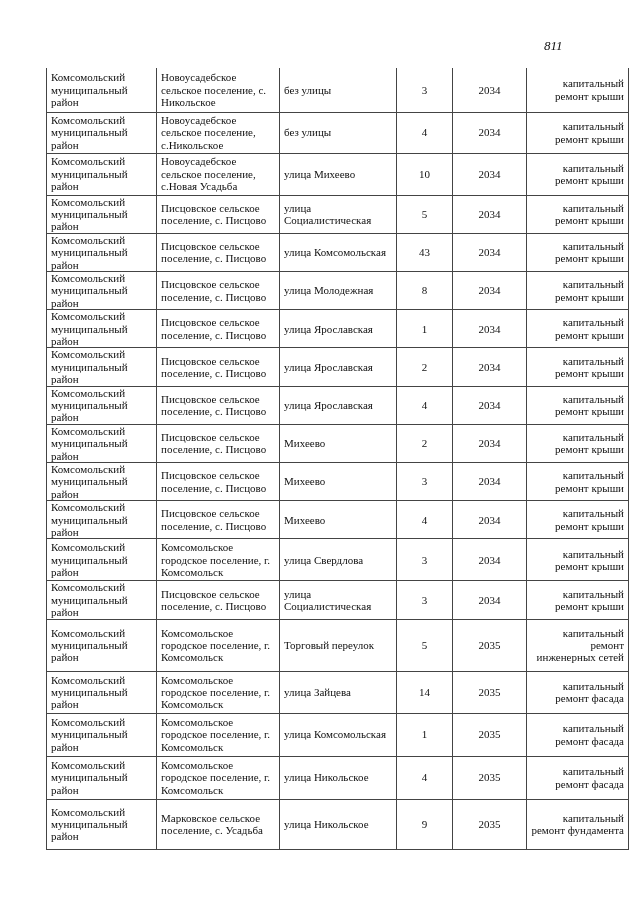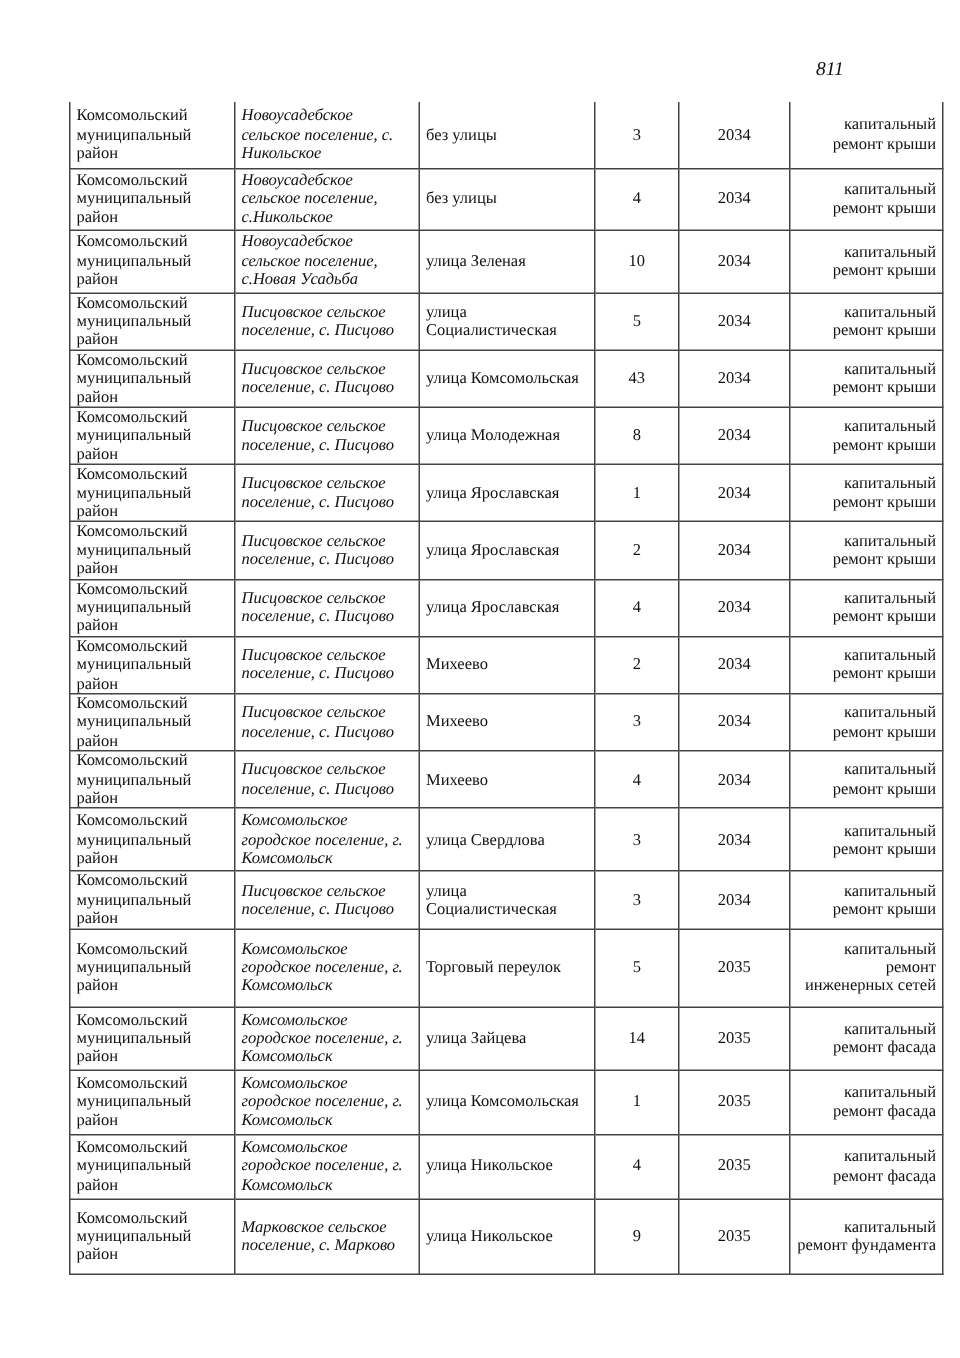--- a/index.html
+++ b/index.html
@@ -8,21 +8,21 @@
   .page-number { position: absolute; left: 544px; top: 38px; font-size: 13px; font-style: italic; }
   table.registry { position: absolute; left: 46px; top: 68px; border-collapse: collapse;
                    table-layout: fixed; width: 582px; font-size: 11px; line-height: 12.4px; }
   table.registry td { border: 1px solid #444; padding: 0 4px; vertical-align: middle; overflow: hidden; }
   table.registry tr:first-child td { border-top: none; }
   td.num, td.year { text-align: center; }
   col.c1 { width: 110px; } col.c2 { width: 123px; } col.c3 { width: 117px; }
   col.c4 { width: 56px; } col.c5 { width: 74px; } col.c6 { width: 102px; }
   td.c1 { border-left: 1.5px solid #222; }
   td.c6 { border-left: 2px solid #555; border-right: 1.5px solid #222; text-align: right; }
-  td.c2 { border-left: 1.5px solid #333; font-style: italic; }
+  td.c2 { border-left: 1.5px solid #333; }
   td.c3 { border-left: 1.5px solid #333; }
 </style>
 </head>
 <body>
 
 <div class="page-number">811</div>
 
 <table class="registry">
   <colgroup>
     <col class="c1">
@@ -45,21 +45,21 @@
         <td class="c1">Комсомольский муниципальный район</td>
         <td class="c2">Новоусадебское сельское поселение, с.Никольское</td>
         <td class="c3">без улицы</td>
         <td class="c4 num">4</td>
         <td class="c5 year">2034</td>
         <td class="c6">капитальный ремонт крыши</td>
       </tr>
       <tr style="height: 42px;">
         <td class="c1">Комсомольский муниципальный район</td>
         <td class="c2">Новоусадебское сельское поселение, с.Новая Усадьба</td>
-        <td class="c3">улица  Зеленая</td>
+        <td class="c3">улица  Михеево</td>
         <td class="c4 num">10</td>
         <td class="c5 year">2034</td>
         <td class="c6">капитальный ремонт крыши</td>
       </tr>
       <tr style="height: 38px;">
         <td class="c1">Комсомольский муниципальный район</td>
         <td class="c2">Писцовское сельское поселение, с. Писцово</td>
         <td class="c3">улица Социалистическая</td>
         <td class="c4 num">5</td>
         <td class="c5 year">2034</td>
@@ -172,20 +172,20 @@
       <tr style="height: 43px;">
         <td class="c1">Комсомольский муниципальный район</td>
         <td class="c2">Комсомольское городское поселение, г. Комсомольск</td>
         <td class="c3">улица  Никольское</td>
         <td class="c4 num">4</td>
         <td class="c5 year">2035</td>
         <td class="c6">капитальный ремонт фасада</td>
       </tr>
       <tr style="height: 50px;">
         <td class="c1">Комсомольский муниципальный район</td>
-        <td class="c2">Марковское сельское поселение, с. Марково</td>
+        <td class="c2">Марковское сельское поселение, с. Усадьба</td>
         <td class="c3">улица Никольское</td>
         <td class="c4 num">9</td>
         <td class="c5 year">2035</td>
         <td class="c6">капитальный ремонт фундамента</td>
       </tr>
     </tbody>
 </table>
 
 </body></html>

